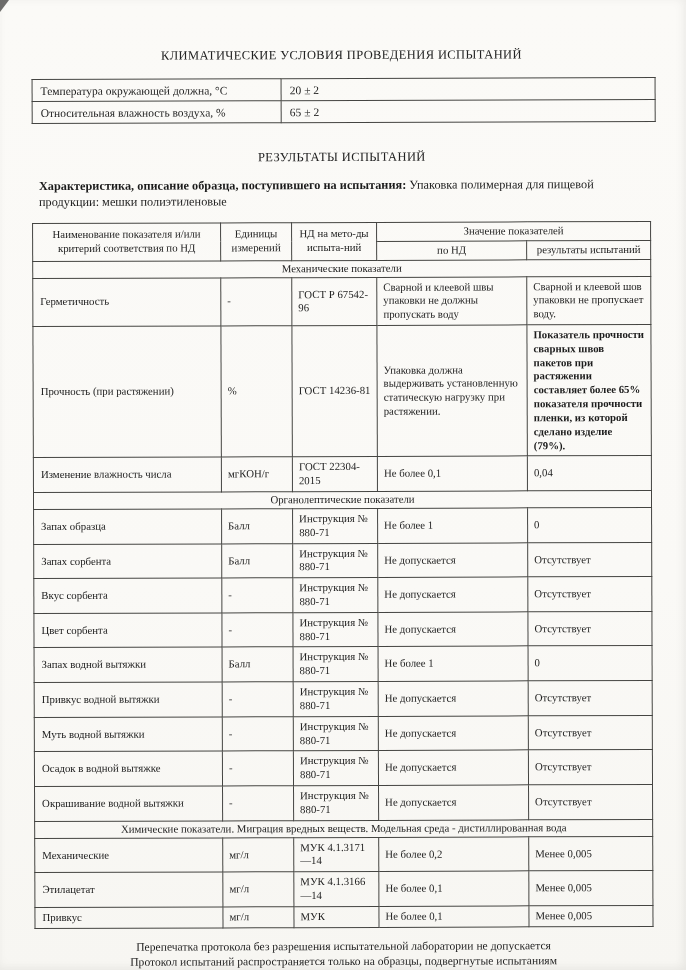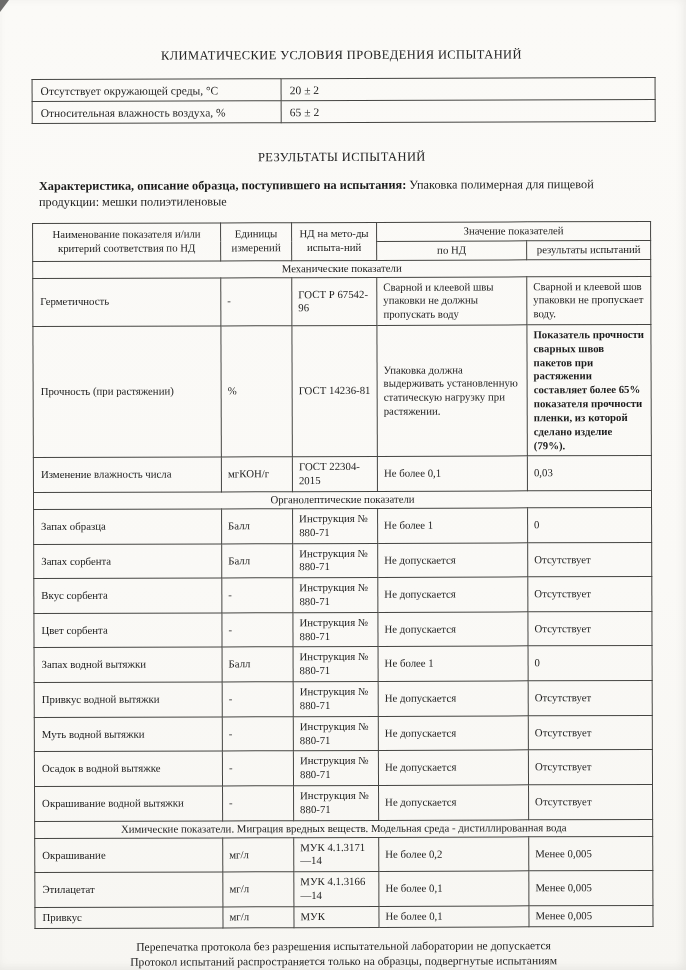--- a/index.html
+++ b/index.html
@@ -89,21 +89,21 @@
 
     <div class="doc-title">КЛИМАТИЧЕСКИЕ УСЛОВИЯ ПРОВЕДЕНИЯ ИСПЫТАНИЙ</div>
 
     <table class="climatic">
       <colgroup>
           <col style="width:40%">
           <col style="width:60%">
         </colgroup>
       <tbody id="climatic-body">
           <tr>
-            <td>Отсутствует окружающей среды, °С</td>
+            <td>Температура окружающей должна, °С</td>
             <td>20 ± 2</td>
           </tr>
           <tr>
             <td>Относительная влажность воздуха, %</td>
             <td>65 ± 2</td>
           </tr>
         </tbody>
     </table>
 
     <div class="doc-title results-title">РЕЗУЛЬТАТЫ ИСПЫТАНИЙ</div>
@@ -146,21 +146,21 @@
             <td class="col-units">%</td>
             <td class="col-method">ГОСТ 14236-81</td>
             <td class="col-norm">Упаковка должна выдерживать установленную статическую нагрузку при растяжении.</td>
             <td class="col-result">Показатель прочности сварных швов пакетов при растяжении составляет более 65% показателя прочности пленки, из которой сделано изделие (79%).</td>
           </tr>
           <tr>
             <td class="col-name">Изменение влажность числа</td>
             <td class="col-units">мгКОН/г</td>
             <td class="col-method">ГОСТ 22304-2015</td>
             <td class="col-norm">Не более 0,1</td>
-            <td class="col-result">0,03</td>
+            <td class="col-result">0,04</td>
           </tr>
           <tr>
             <td class="section" colspan="5">Органолептические показатели</td>
           </tr>
           <tr>
             <td class="col-name">Запах образца</td>
             <td class="col-units">Балл</td>
             <td class="col-method">Инструкция № 880-71</td>
             <td class="col-norm">Не более 1</td>
             <td class="col-result">0</td>
@@ -218,21 +218,21 @@
             <td class="col-name">Окрашивание водной вытяжки</td>
             <td class="col-units">-</td>
             <td class="col-method">Инструкция № 880-71</td>
             <td class="col-norm">Не допускается</td>
             <td class="col-result">Отсутствует</td>
           </tr>
           <tr>
             <td class="section" colspan="5">Химические показатели. Миграция вредных веществ. Модельная среда - дистиллированная вода</td>
           </tr>
           <tr>
-            <td class="col-name">Окрашивание</td>
+            <td class="col-name">Механические</td>
             <td class="col-units">мг/л</td>
             <td class="col-method">МУК 4.1.3171—14</td>
             <td class="col-norm">Не более 0,2</td>
             <td class="col-result">Менее 0,005</td>
           </tr>
           <tr>
             <td class="col-name">Этилацетат</td>
             <td class="col-units">мг/л</td>
             <td class="col-method">МУК 4.1.3166—14</td>
             <td class="col-norm">Не более 0,1</td>

